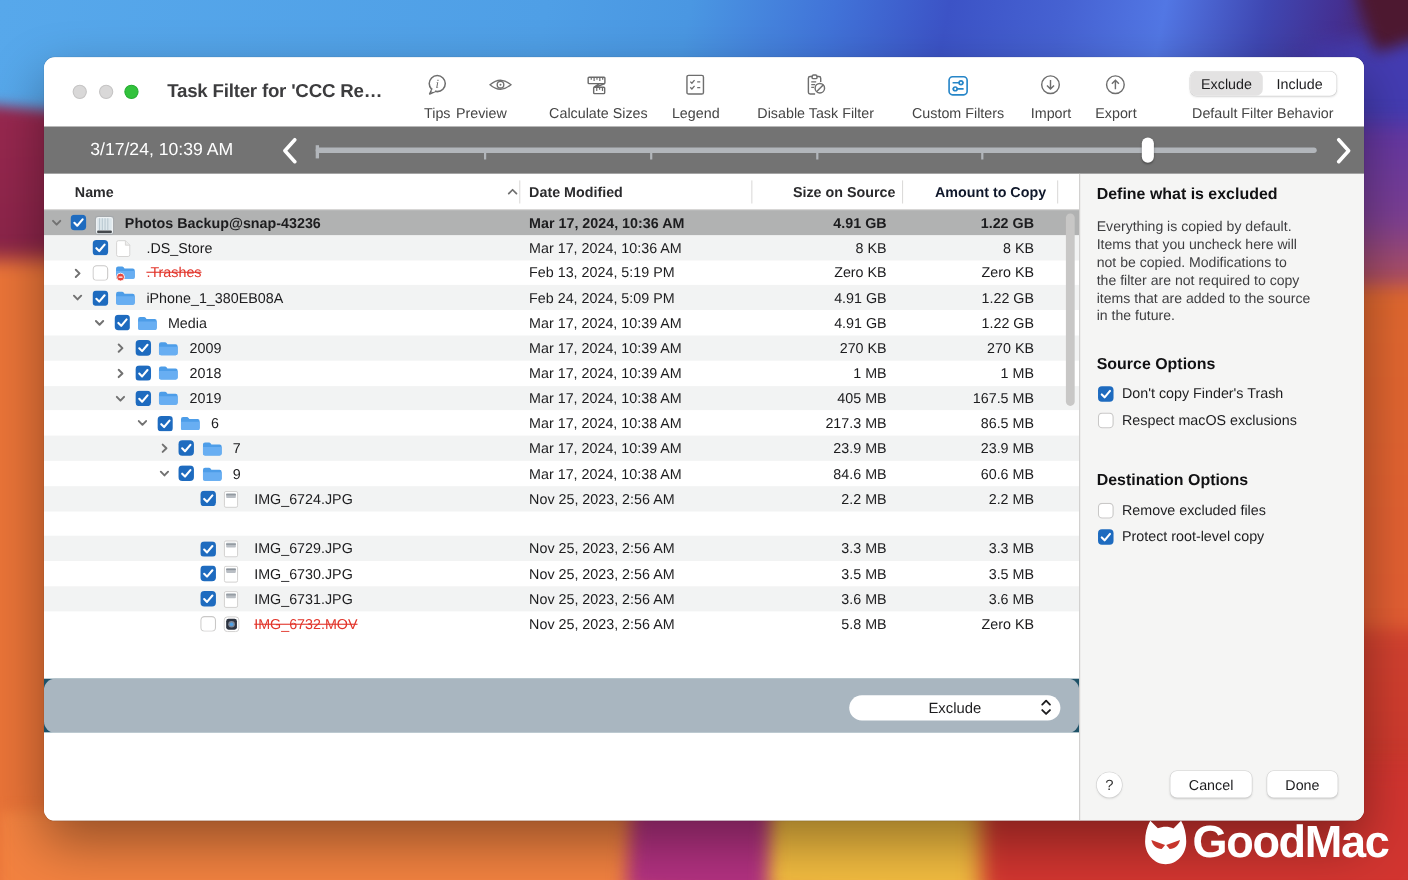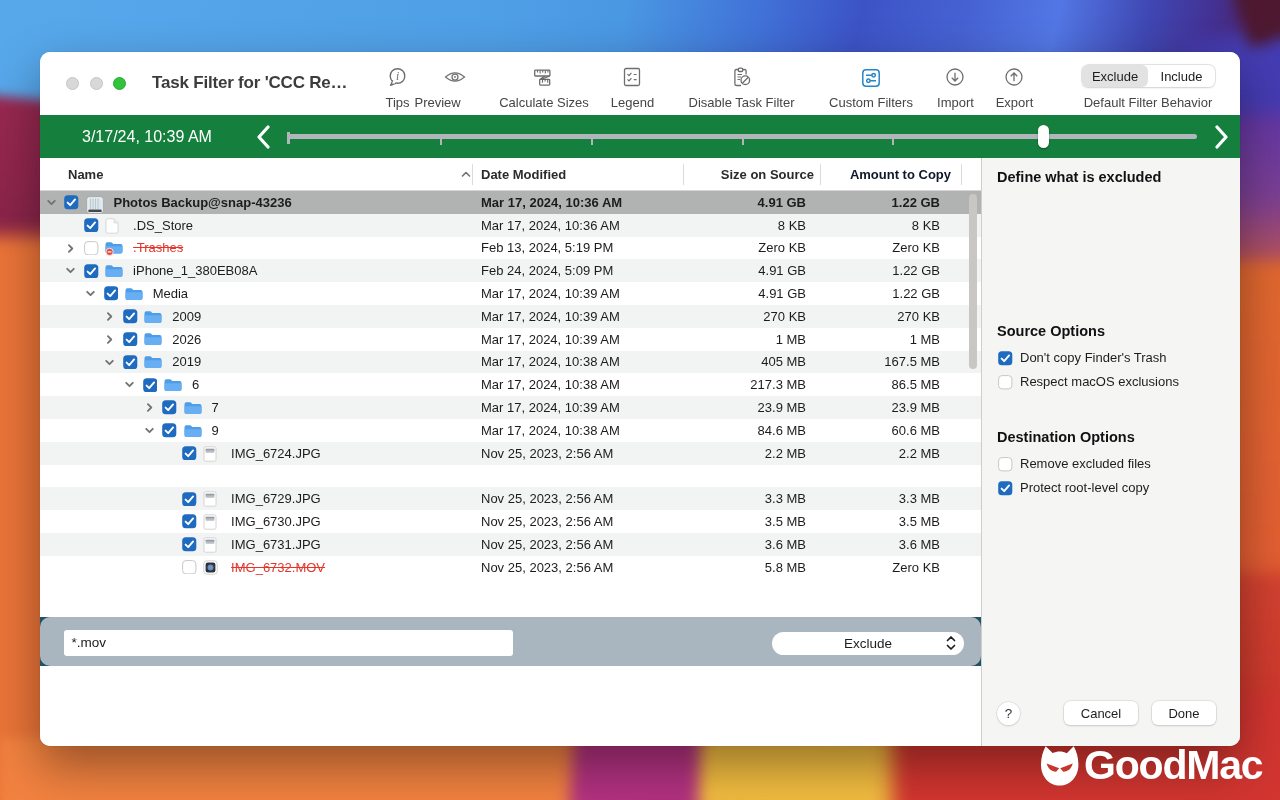--- a/index.html
+++ b/index.html
@@ -98,21 +98,21 @@
         </g>
       </svg></div>
 <div style="position:absolute;left:939.5px;top:43px;width:70px;text-align:center;font-size:13px;color:#454545;">Export</div>
 
   <div style="position:absolute;left:1042px;top:13px;width:133px;height:22px;border-radius:6px;background:#ffffff;box-shadow:0 0 0 0.5px #d0d0d0, 0 0.5px 2px rgba(0,0,0,0.15);display:flex;">
     <div style="width:66px;height:22px;border-radius:6px;background:#e3e2e2;display:flex;align-items:center;justify-content:center;font-size:13px;color:#1d1d1f;">Exclude</div>
     <div style="width:67px;height:22px;display:flex;align-items:center;justify-content:center;font-size:13px;color:#1d1d1f;">Include</div>
   </div>
   <div style="position:absolute;left:1028px;top:43px;width:160px;text-align:center;font-size:13px;color:#454545;">Default Filter Behavior</div>
 
-  <div style="position:absolute;left:0;top:63px;width:1200px;height:43px;background:#15803d;">
+  <div style="position:absolute;left:0;top:63px;width:1200px;height:43px;background:#737373;">
     <div style="position:absolute;left:42px;top:0;height:100%;display:flex;align-items:center;font-size:16px;color:#ffffff;">3/17/24, 10:39 AM</div>
     <svg style="position:absolute;left:214px;top:10px;" width="18" height="24" viewBox="0 0 18 24">
         <path d="M14 2 L5 12 L14 22" stroke="#ffffff" stroke-width="3.2" fill="none" stroke-linecap="round" stroke-linejoin="round"></path>
       </svg>
     <svg style="position:absolute;left:1173px;top:10px;" width="18" height="24" viewBox="0 0 18 24">
         <path d="M4 2 L13 12 L4 22" stroke="#ffffff" stroke-width="3.2" fill="none" stroke-linecap="round" stroke-linejoin="round"></path>
       </svg>
     <div style="position:absolute;left:247px;top:18.5px;width:910px;height:5px;border-radius:2.5px;background:#b2b6bb;"></div>
     <div style="position:absolute;left:247px;top:16.5px;width:2.5px;height:12px;background:#b2b6bb;"></div>
     <div style="position:absolute;left:400px;top:21px;width:2px;height:9px;background:#b2b6bb;"></div>
@@ -284,21 +284,21 @@
             <rect x="0.2" y="0.2" width="14.1" height="14.1" rx="3.6" fill="#1e6bbf"></rect>
             <path d="M3.6 7.6 L6.2 10.2 L11.1 4.4" stroke="#fff" stroke-width="1.9" fill="none" stroke-linecap="round" stroke-linejoin="round"></path>
           </svg>
         </div>
         <div style="position:absolute;left:104.30000000000001px;top:4.5px;">
           <svg width="18" height="14" viewBox="0 0 18 14" style="display:block">
             <path d="M0.5 3.2 Q0.5 1.2 2.4 1.2 L6 1.2 Q6.9 1.2 7.4 1.9 L8.2 3 L15.6 3 Q17.5 3 17.5 5 L17.5 11 Q17.5 13 15.6 13 L2.4 13 Q0.5 13 0.5 11 Z" fill="#4d9de8"></path>
             <path d="M0.5 5.3 L17.5 5.3 L17.5 11 Q17.5 13 15.6 13 L2.4 13 Q0.5 13 0.5 11 Z" fill="#68aef2"></path>
           </svg>
         </div>
-        <div style="position:absolute;left:132.3px;top:0;height:100%;display:flex;align-items:center;font-size:13px;color:#1c1c1e;white-space:nowrap;">2026</div>
+        <div style="position:absolute;left:132.3px;top:0;height:100%;display:flex;align-items:center;font-size:13px;color:#1c1c1e;white-space:nowrap;">2018</div>
         <div style="position:absolute;left:441px;top:0;height:100%;display:flex;align-items:center;font-size:13px;color:#1c1c1e;">Mar 17, 2024, 10:39 AM</div>
         <div style="position:absolute;right:175px;top:0;height:100%;display:flex;align-items:center;font-size:13px;color:#1c1c1e;">1 MB</div>
         <div style="position:absolute;right:41px;top:0;height:100%;display:flex;align-items:center;font-size:13px;color:#1c1c1e;">1 MB</div>
       </div>
 <div style="position:absolute;left:0;top:298.6px;width:941px;height:22.8px;background:#f2f3f3;">
         <div style="position:absolute;left:64.30000000000001px;top:6px;">
           <svg width="11" height="11" viewBox="0 0 11 11" style="display:block">
             <path d="M2.2 3.8 L5.5 7.2 L8.8 3.8" stroke="#727272" stroke-width="1.8" fill="none" stroke-linecap="round" stroke-linejoin="round"></path>
           </svg>
         </div>
@@ -502,30 +502,30 @@
         <div style="position:absolute;right:175px;top:0;height:100%;display:flex;align-items:center;font-size:13px;color:#1c1c1e;">5.8 MB</div>
         <div style="position:absolute;right:41px;top:0;height:100%;display:flex;align-items:center;font-size:13px;color:#1c1c1e;">Zero KB</div>
       </div>
   </div>
 
   <div style="position:absolute;left:929px;top:142px;width:8px;height:175px;border-radius:4px;background:#c8c7c6;"></div>
 
   <div style="position:absolute;left:0;top:526.6px;width:941px;height:7.4px;background:#ffffff;"></div>
   <div style="position:absolute;left:0;top:565px;width:941px;height:49px;background:#1e5268;">
     <div style="position:absolute;inset:0;border-radius:10px;background:#a9b6c0;"></div>
-    <div style="position:absolute;left:23.5px;top:12.5px;width:449px;height:26px;background:#ffffff;border-radius:3px;display:flex;align-items:center;padding-left:8px;font-size:13.5px;color:#1a1a1a;">*.mov</div>
     <div style="position:absolute;left:732px;top:14.5px;width:192px;height:23px;background:#ffffff;border-radius:11.5px;display:flex;align-items:center;justify-content:center;font-size:13.5px;color:#1d1d1f;">Exclude</div>
     <svg style="position:absolute;left:905px;top:17px;" width="12" height="18" viewBox="0 0 12 18">
         <path d="M2.5 6.5 L6 3 L9.5 6.5 M2.5 11.5 L6 15 L9.5 11.5" stroke="#1d1d1f" stroke-width="1.7" fill="none" stroke-linecap="round" stroke-linejoin="round"></path>
       </svg>
   </div>
   <div style="position:absolute;left:0;top:614px;width:941px;height:80px;background:#ffffff;"></div>
 
   <div style="position:absolute;left:941px;top:106px;width:259px;height:588px;background:#f5f5f4;border-left:1px solid #cfcecd;"></div>
   <div style="position:absolute;left:957px;top:117px;font-size:14.5px;font-weight:700;color:#111113;">Define what is excluded</div>
+  <div style="position:absolute;left:957px;top:146px;font-size:12.8px;line-height:16.3px;color:#3e3e40;">Everything is copied by default.<br>Items that you uncheck here will<br>not be copied. Modifications to<br>the filter are not required to copy<br>items that are added to the source<br>in the future.</div>
   <div style="position:absolute;left:957px;top:271px;font-size:14.5px;font-weight:700;color:#111113;">Source Options</div>
   <div style="position:absolute;left:958px;top:299px;">
       <svg width="14.5" height="14.5" viewBox="0 0 14.5 14.5" style="display:block">
         <rect x="0.2" y="0.2" width="14.1" height="14.1" rx="3.6" fill="#1e6bbf"></rect>
         <path d="M3.6 7.6 L6.2 10.2 L11.1 4.4" stroke="#fff" stroke-width="1.9" fill="none" stroke-linecap="round" stroke-linejoin="round"></path>
       </svg>
     </div>
 <div style="position:absolute;left:980px;top:298px;font-size:13px;color:#1d1d1f;">Don't copy Finder's Trash</div>
   <div style="position:absolute;left:958px;top:323px;">
       <svg width="14.5" height="14.5" viewBox="0 0 14.5 14.5" style="display:block">

